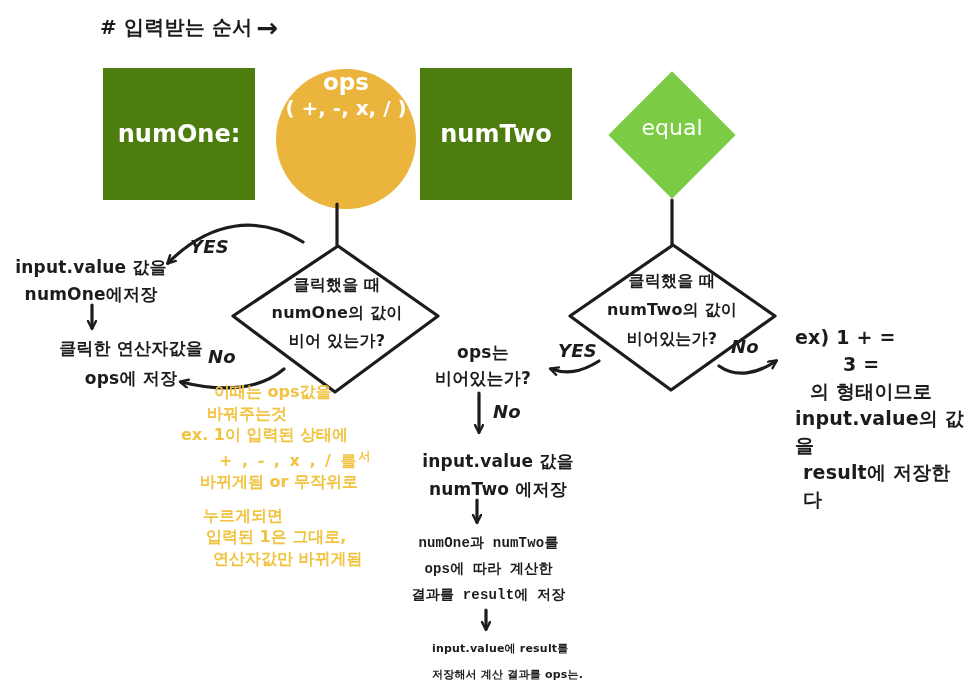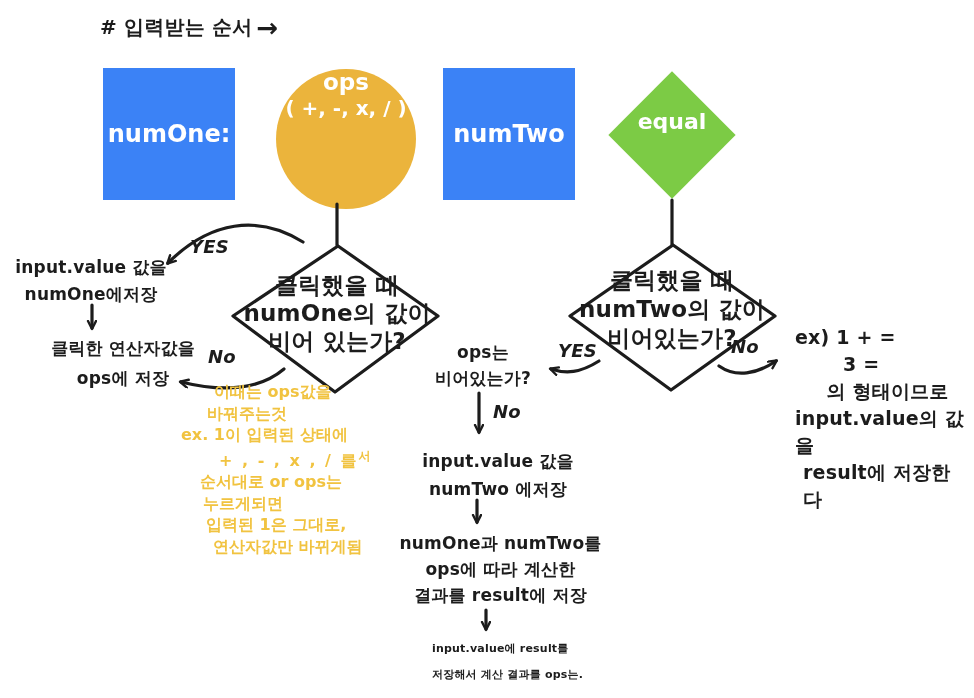--- a/index.html
+++ b/index.html
@@ -7,55 +7,55 @@
     position:relative;width:974px;height:698px;background:#ffffff;overflow:hidden;
     font-family:"DejaVu Sans",sans-serif;color:#1c1c1c;
   }
   .hand{font-weight:700;color:#1c1c1c;letter-spacing:.2px;}
   .abs{position:absolute;}
   .center{text-align:center;}
   
   .title{left:100px;top:14px;font-size:20px;display:flex;align-items:center;gap:4px;}
   .t-arrow{font-size:26px;line-height:20px;font-weight:700;}
   
-  .sq{width:132px;height:132px;background:#3b82f6;display:flex;align-items:center;justify-content:center;
+  .sq{width:152px;height:132px;background:#4d7c0f;display:flex;align-items:center;justify-content:center;
       color:#fff;font-size:24px;font-weight:700;}
   .sq1{left:103px;top:68px;}
-  .sq2{left:443px;top:68px;}
+  .sq2{left:420px;top:68px;}
   .ops-circle{left:276px;top:69px;width:140px;height:140px;border-radius:50%;background:#ebb43c;
       display:flex;flex-direction:column;align-items:center;color:#fff;font-weight:700;}
   .ops-l1{font-size:23px;line-height:26px;}
   .ops-l2{font-size:20px;line-height:26px;}
   .equal-diamond{left:627px;top:90px;width:90px;height:90px;background:#7ccb45;transform:rotate(45deg);}
-  .equal-label{left:605px;top:109px;width:134px;text-align:center;color:#fff;font-size:22px;font-weight:700;}
+  .equal-label{left:605px;top:115px;width:134px;text-align:center;color:#fff;font-size:22px;font-weight:400;}
   
   svg.strokes{position:absolute;left:0;top:0;pointer-events:none;}
   
-  .d-text{font-size:23px;line-height:28px;}
+  .d-text{font-size:16px;line-height:28px;}
   .d1-text{left:243px;top:271px;width:188px;}
   .d2-text{left:578px;top:266px;width:188px;line-height:29px;}
   
   .branch-label{font-size:18px;font-style:italic;font-weight:700;}
   
   .l-step1{left:6px;top:254px;width:170px;font-size:17px;line-height:27px;}
-  .l-step2{left:36px;top:333px;width:174px;font-size:17px;line-height:30px;}
+  .l-step2{left:44px;top:333px;width:174px;font-size:17px;line-height:30px;}
   
   .note{left:181px;top:381px;width:230px;font-size:16px;line-height:21.5px;color:#f1c340;font-weight:700;}
   .note div{white-space:nowrap;}
   .note sup{font-size:12px;}
   .n0{margin-left:33px;}.n1{margin-left:26px;}.n2{margin-left:0px;}.n3{margin-left:38px;letter-spacing:2px;}
-  .n4{margin-left:19px;}.n5{margin-left:22px;}.n6{margin-left:25px;}.n7{margin-left:32px;}
+  .n4{margin-left:19px;}.n5{margin-left:22px;margin-top:12px;}.n6{margin-left:25px;}.n7{margin-left:32px;}
   
   .ops-q{left:420px;top:339px;width:126px;font-size:17px;line-height:26px;}
   .store2{left:408px;top:447px;width:180px;font-size:17px;line-height:28px;}
-  .calc{left:388px;top:530px;width:225px;font-size:17px;line-height:26px;}
+  .calc{left:376px;top:530px;width:225px;font-size:14px;line-height:26px;font-family:Liberation Mono, monospace;}
   .show{left:432px;top:636px;width:262px;font-size:11px;line-height:26px;}
   
   .rblock{left:795px;top:324px;width:170px;font-size:19px;line-height:27px;}
-  .r1{margin-left:48px;}.r2{margin-left:15px;text-align:center;}.r4{margin-left:8px;}
+  .r1{margin-left:48px;}.r2{margin-left:15px;}.r4{margin-left:8px;}
 </style>
 </head>
 <body>
 
 <div class="canvas">
 
   <div class="abs title hand">
     <span># 입력받는 순서</span>
     <span class="t-arrow">→</span>
   </div>
@@ -113,21 +113,21 @@
   <div class="abs hand l-step2 center">
     <div>클릭한 연산자값을</div>
     <div>ops에 저장</div>
   </div>
 
   <div class="abs note">
     <div class="n0">이때는 ops값을</div>
     <div class="n1">바꿔주는것</div>
     <div class="n2">ex. 1이 입력된 상태에</div>
     <div class="n3"><span>+ , - , x , / 를</span><sup>서</sup></div>
-    <div class="n4">순서대로 or ops는</div>
+    <div class="n4">바뀌게됨 or 무작위로</div>
     <div class="n5">누르게되면</div>
     <div class="n6">입력된 1은 그대로,</div>
     <div class="n7">연산자값만 바뀌게됨</div>
   </div>
 
   <div class="abs hand d-text d2-text center">
     <div>클릭했을 때</div>
     <div>numTwo의 값이</div>
     <div>비어있는가?</div>
   </div>

